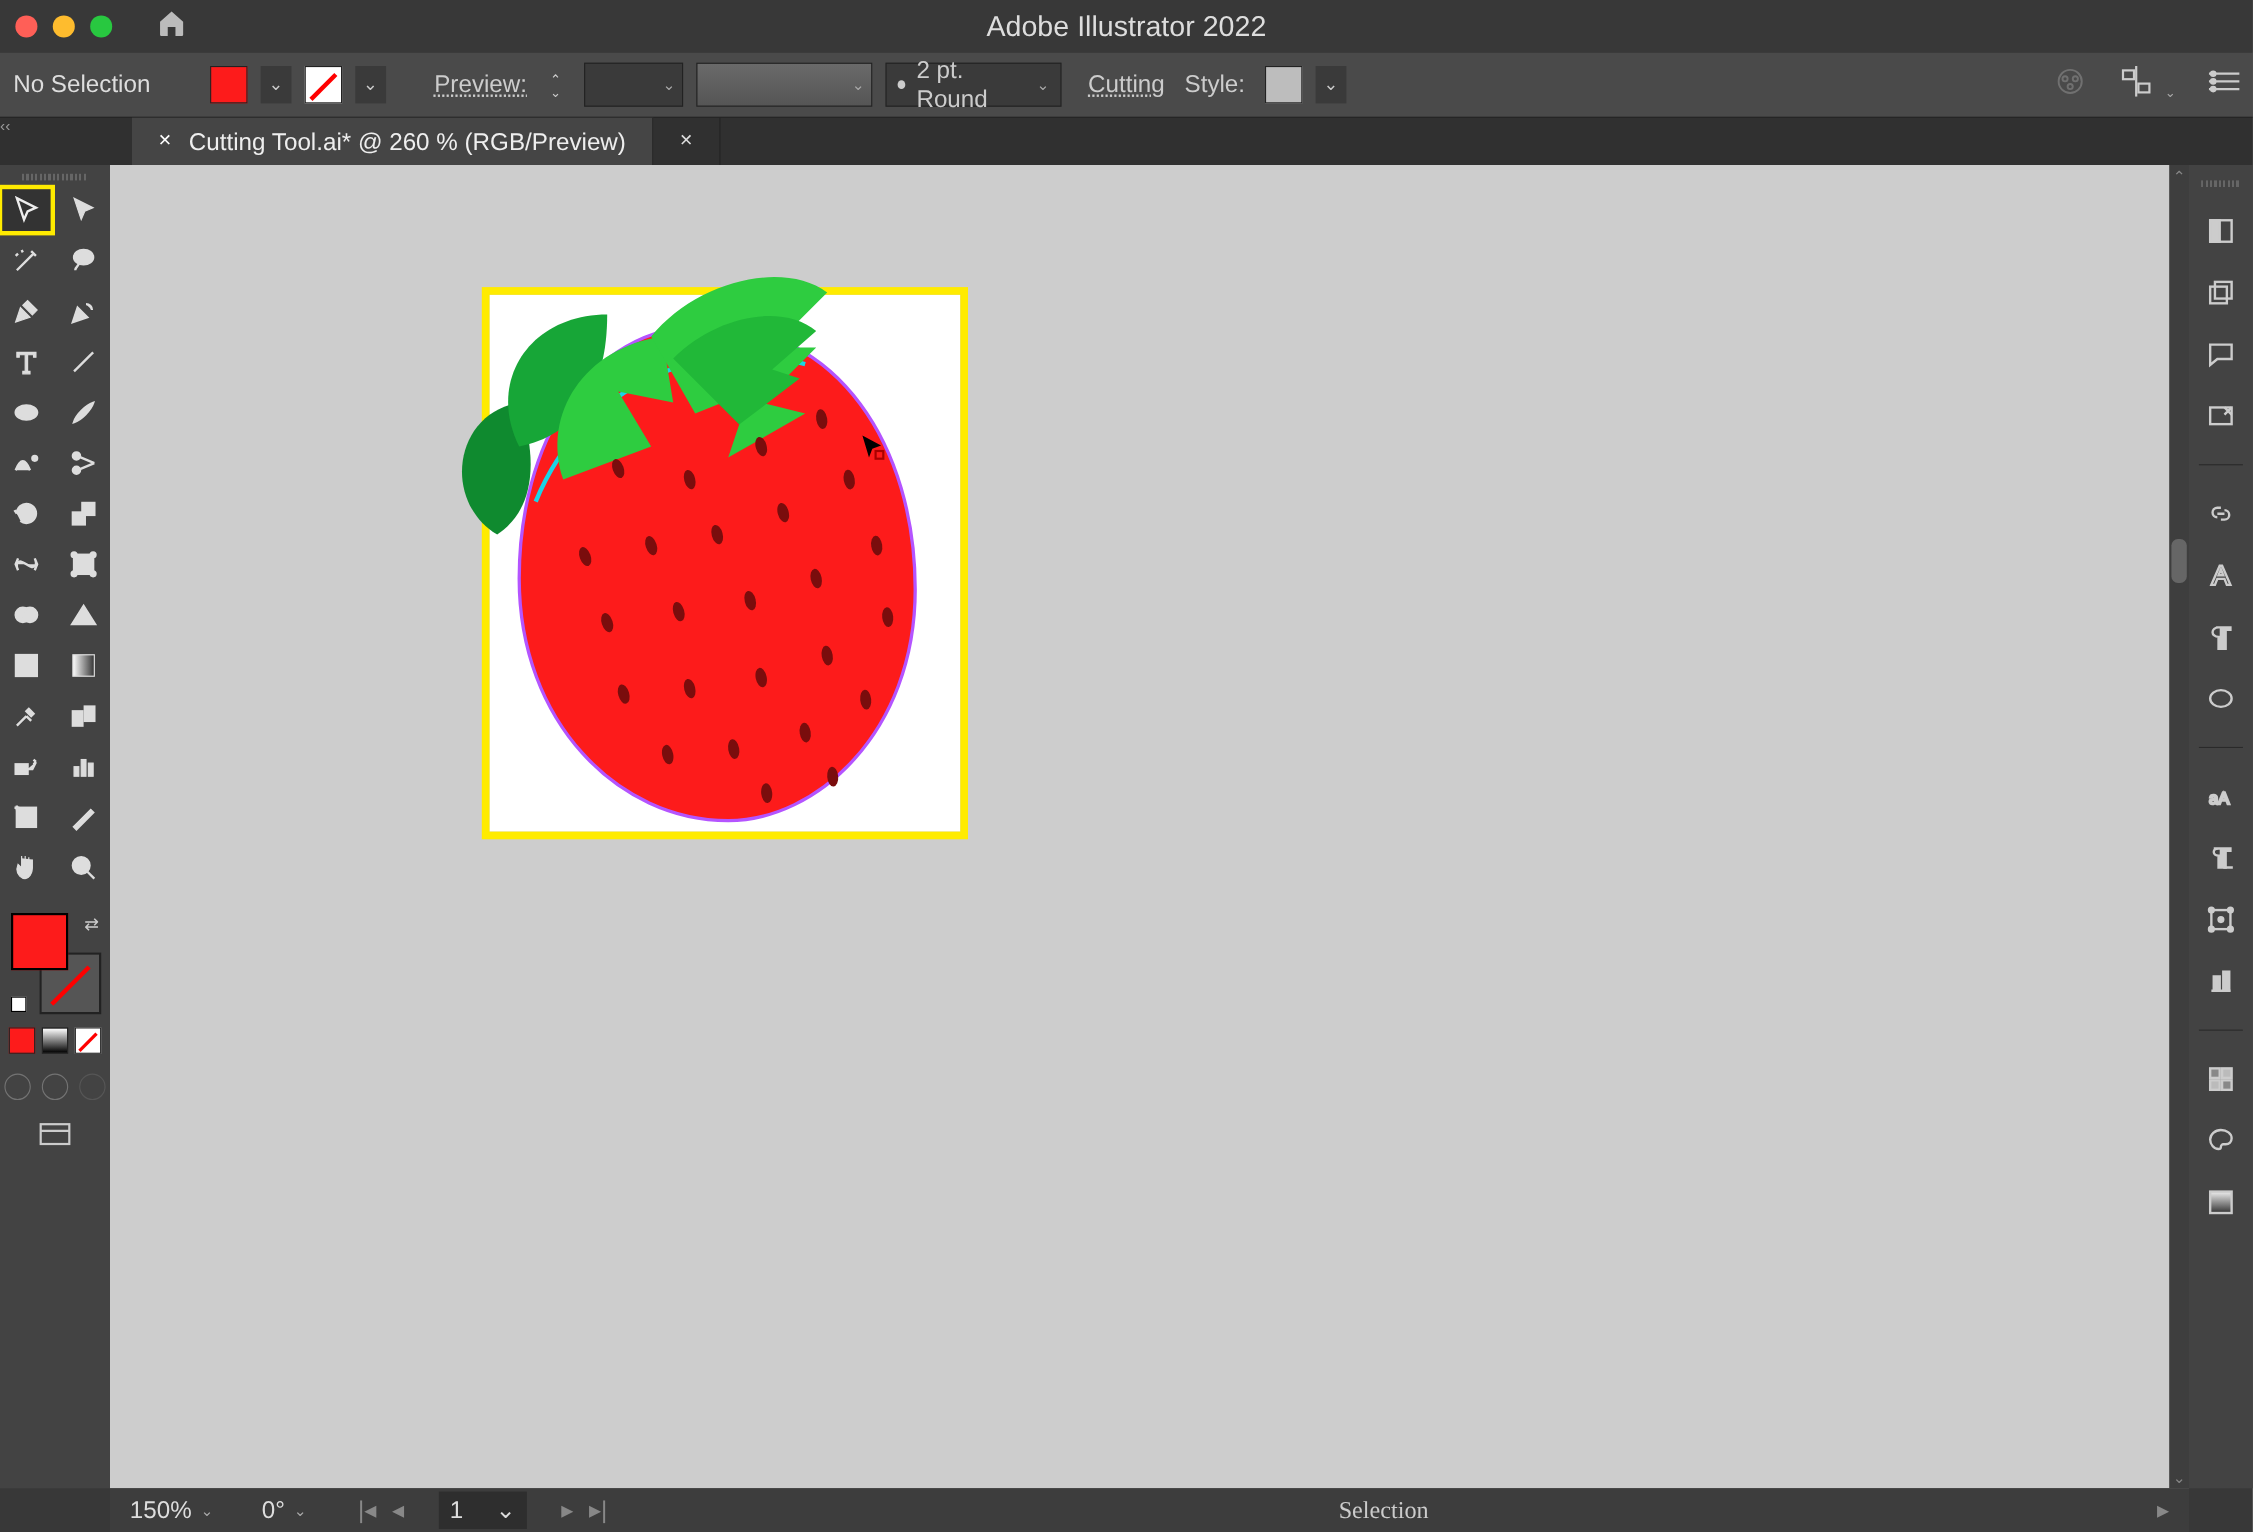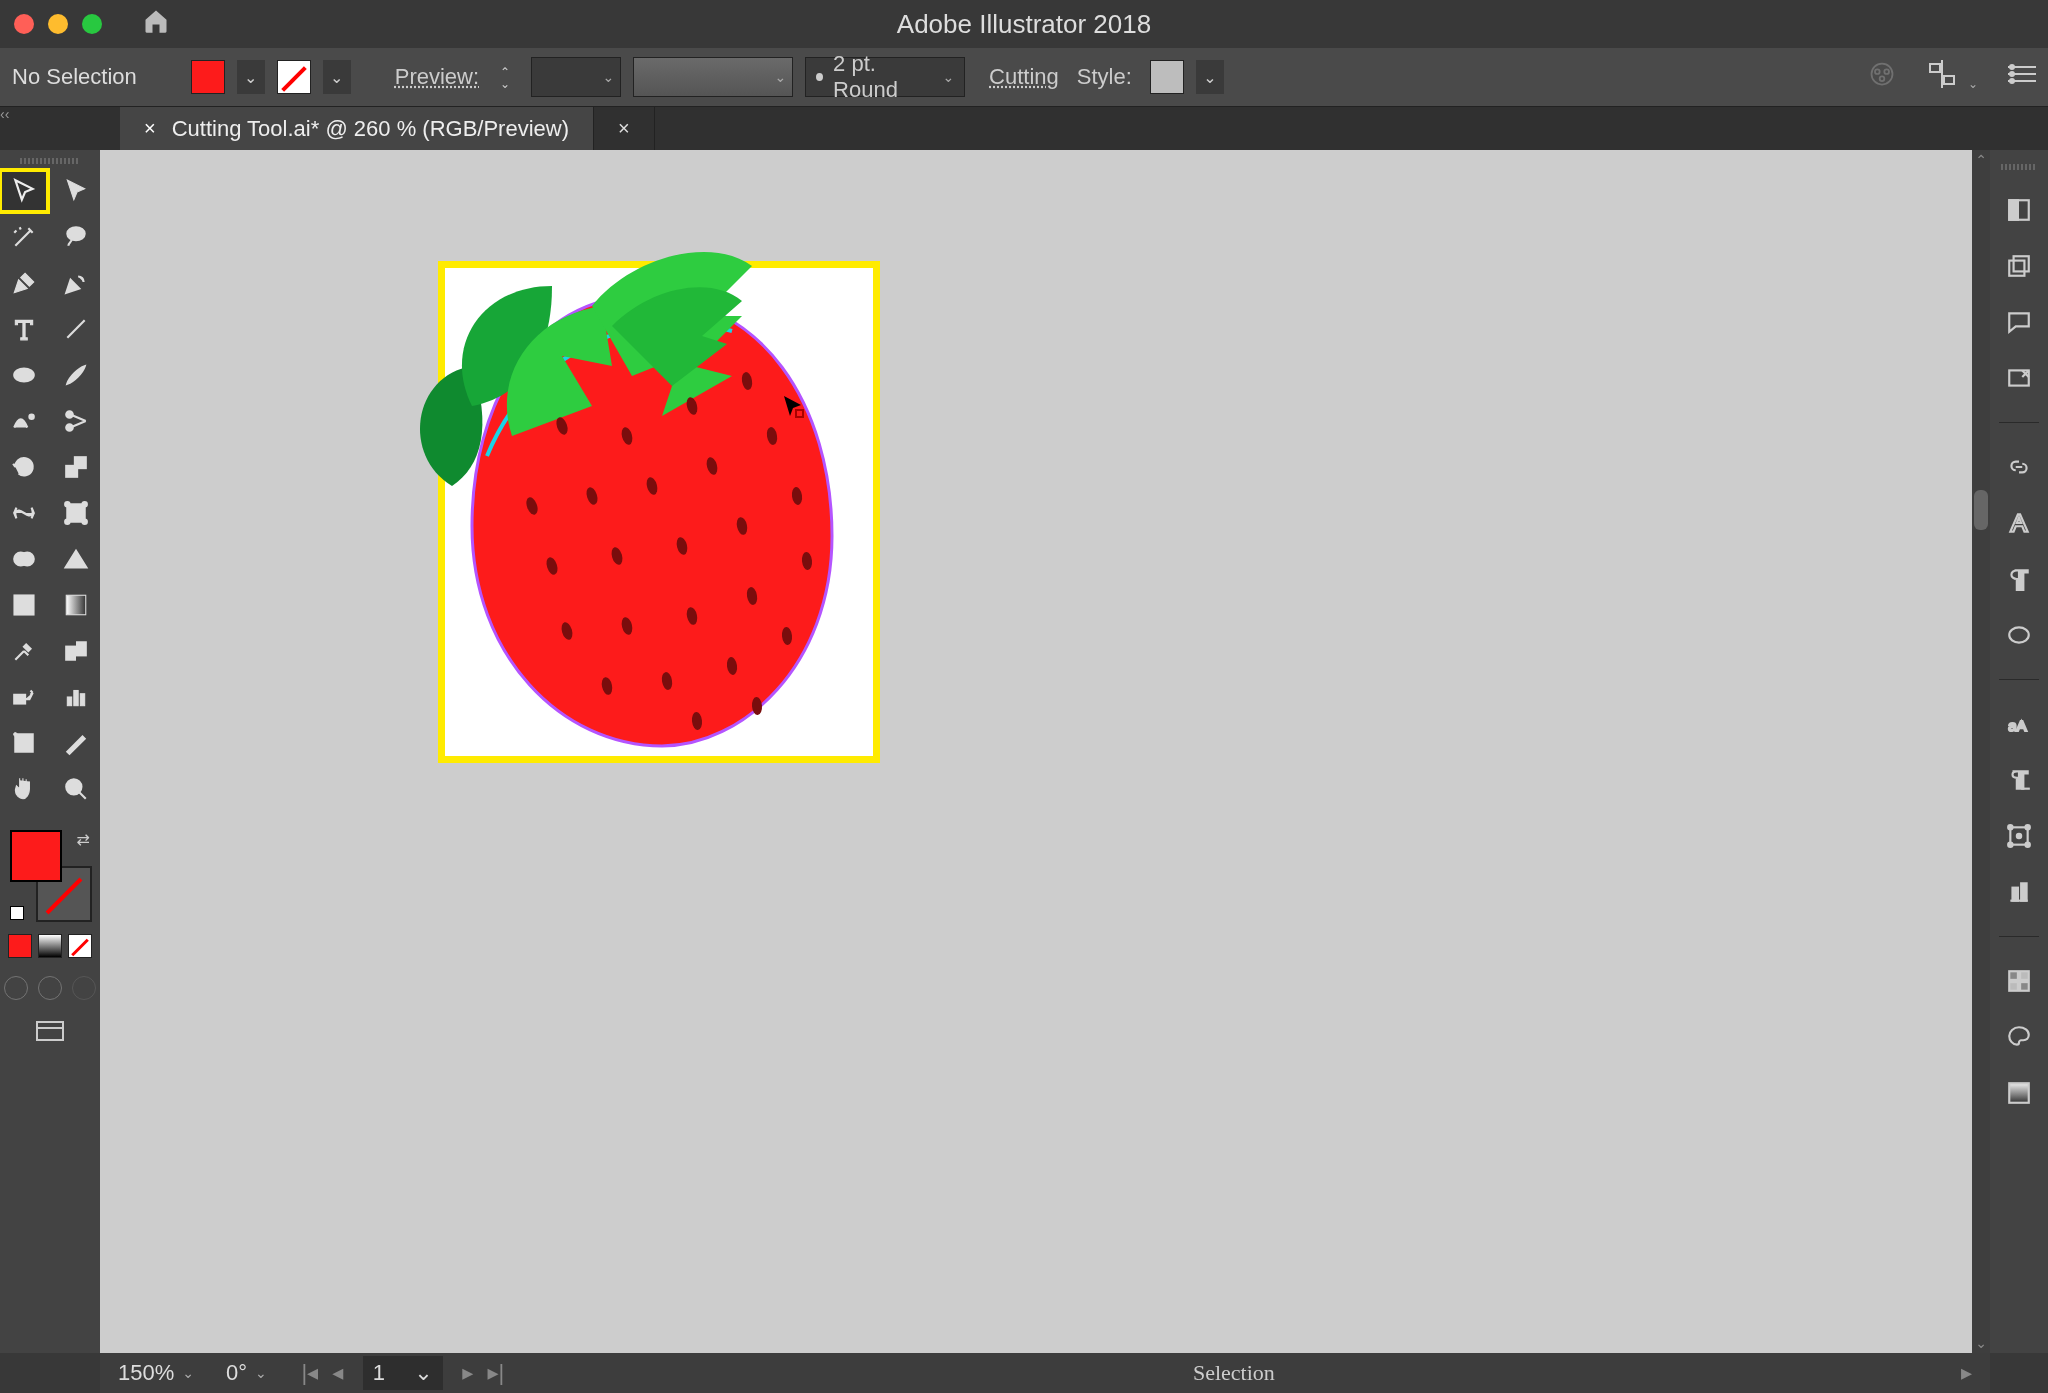--- a/index.html
+++ b/index.html
@@ -79,21 +79,21 @@
 .scroll-v .arrow{ position:absolute; left:0; right:0; text-align:center; color:#888; font-size:14px;}
 .cursor-mark{ position:absolute; left:682px; top:244px; font-size:22px; color:#000;}
 
 
 .rpanel{ width:58px; background:#434343; display:flex; flex-direction:column; align-items:center; padding-top:14px; gap:24px;}
 .ricon{ width:32px; height:32px; color:#ccc; display:flex; align-items:center; justify-content:center;}
 .ricon svg{ width:26px; height:26px; fill:none; stroke:#ccc; stroke-width:2;}
 .rdiv{ width:40px; border-top:1px solid #2a2a2a; margin:4px 0;}
 
 
-.status{ position:absolute; left:100px; right:58px; bottom:0; height:40px; background:#3d3d3d; display:flex; align-items:center; padding:0 18px; gap:14px; font-size:22px; color:#ddd;}
+.status{ position:absolute; left:100px; right:58px; bottom:0; height:40px; background:#3d3d3d; display:flex; align-items:center; padding:0 18px; gap:26px; font-size:22px; color:#ddd;}
 .status .dd{ display:flex; align-items:center; gap:8px; margin-right:18px;}
 .status .dd .chev{ font-size:14px; color:#aaa;}
 .nav-btns{ display:flex; gap:6px; color:#888;}
 .nav-btns span{ width:22px; text-align:center;}
 .artboard-num{ width:80px; background:#2e2e2e; padding:4px 10px; display:flex; align-items:center; justify-content:space-between;}
 .status-center{ flex:1; text-align:center; color:#ccc;font-family:Liberation Serif, serif;}
 .status-right{ color:#888;}
 </style>
 </head>
 <body>
@@ -102,21 +102,21 @@
   <div class="traffic">
     <div class="dot red"></div>
     <div class="dot yel"></div>
     <div class="dot grn"></div>
   </div>
   <div class="home-icon">
     <svg viewBox="0 0 24 24" width="28" height="28" fill="#bbb">
         <path d="M3 11l9-8 9 8v10a1 1 0 0 1-1 1h-5v-7h-6v7H4a1 1 0 0 1-1-1z"></path>
       </svg>
   </div>
-  <div class="app-title">Adobe Illustrator 2018</div>
+  <div class="app-title">Adobe Illustrator 2022</div>
 </div>
 
 <div class="control-bar">
   <span class="ctrl-label">No Selection</span>
   <div style="width:30px"></div>
   <div class="swatch red"></div>
   <div class="drop">⌄</div>
   <div class="swatch none"></div>
   <div class="drop">⌄</div>
   <div style="width:20px"></div>

